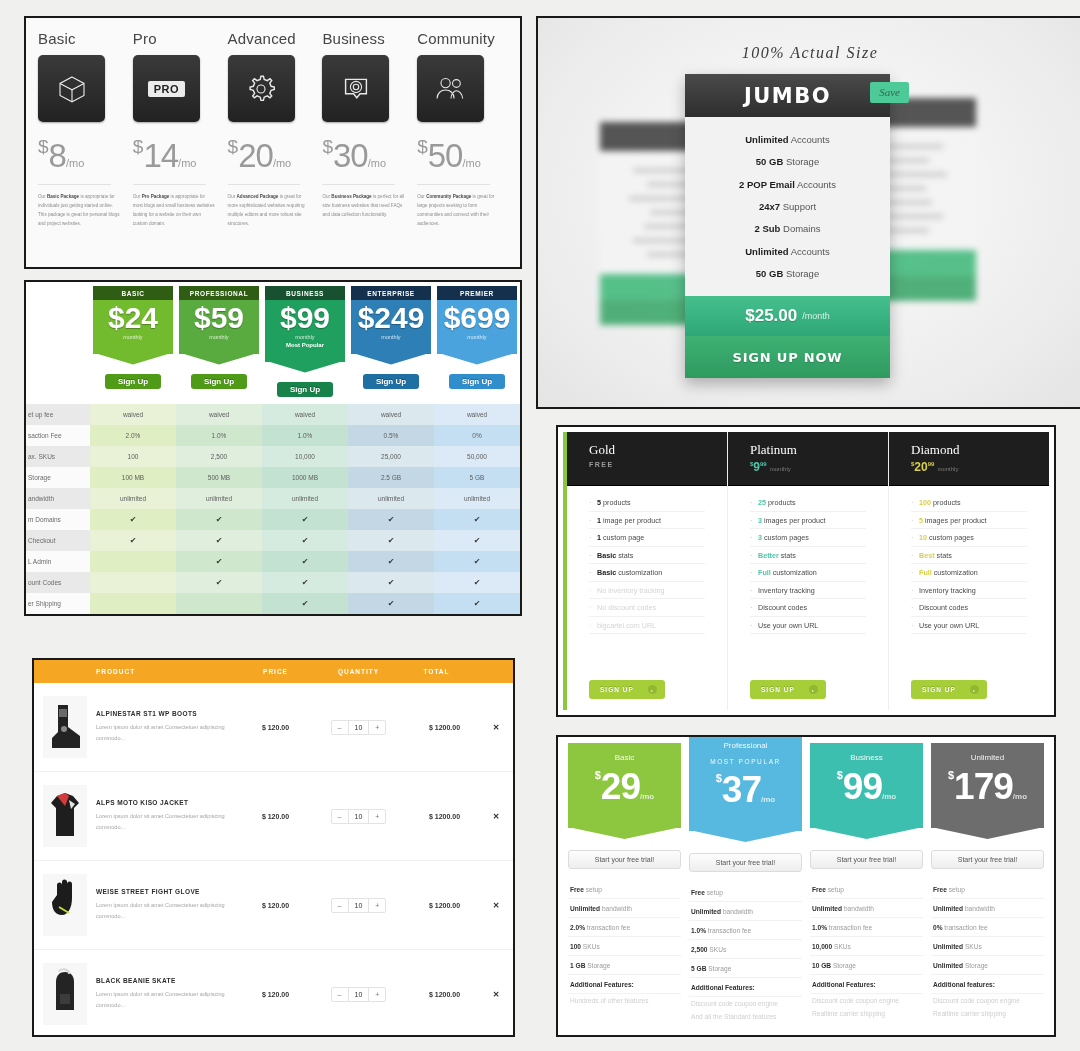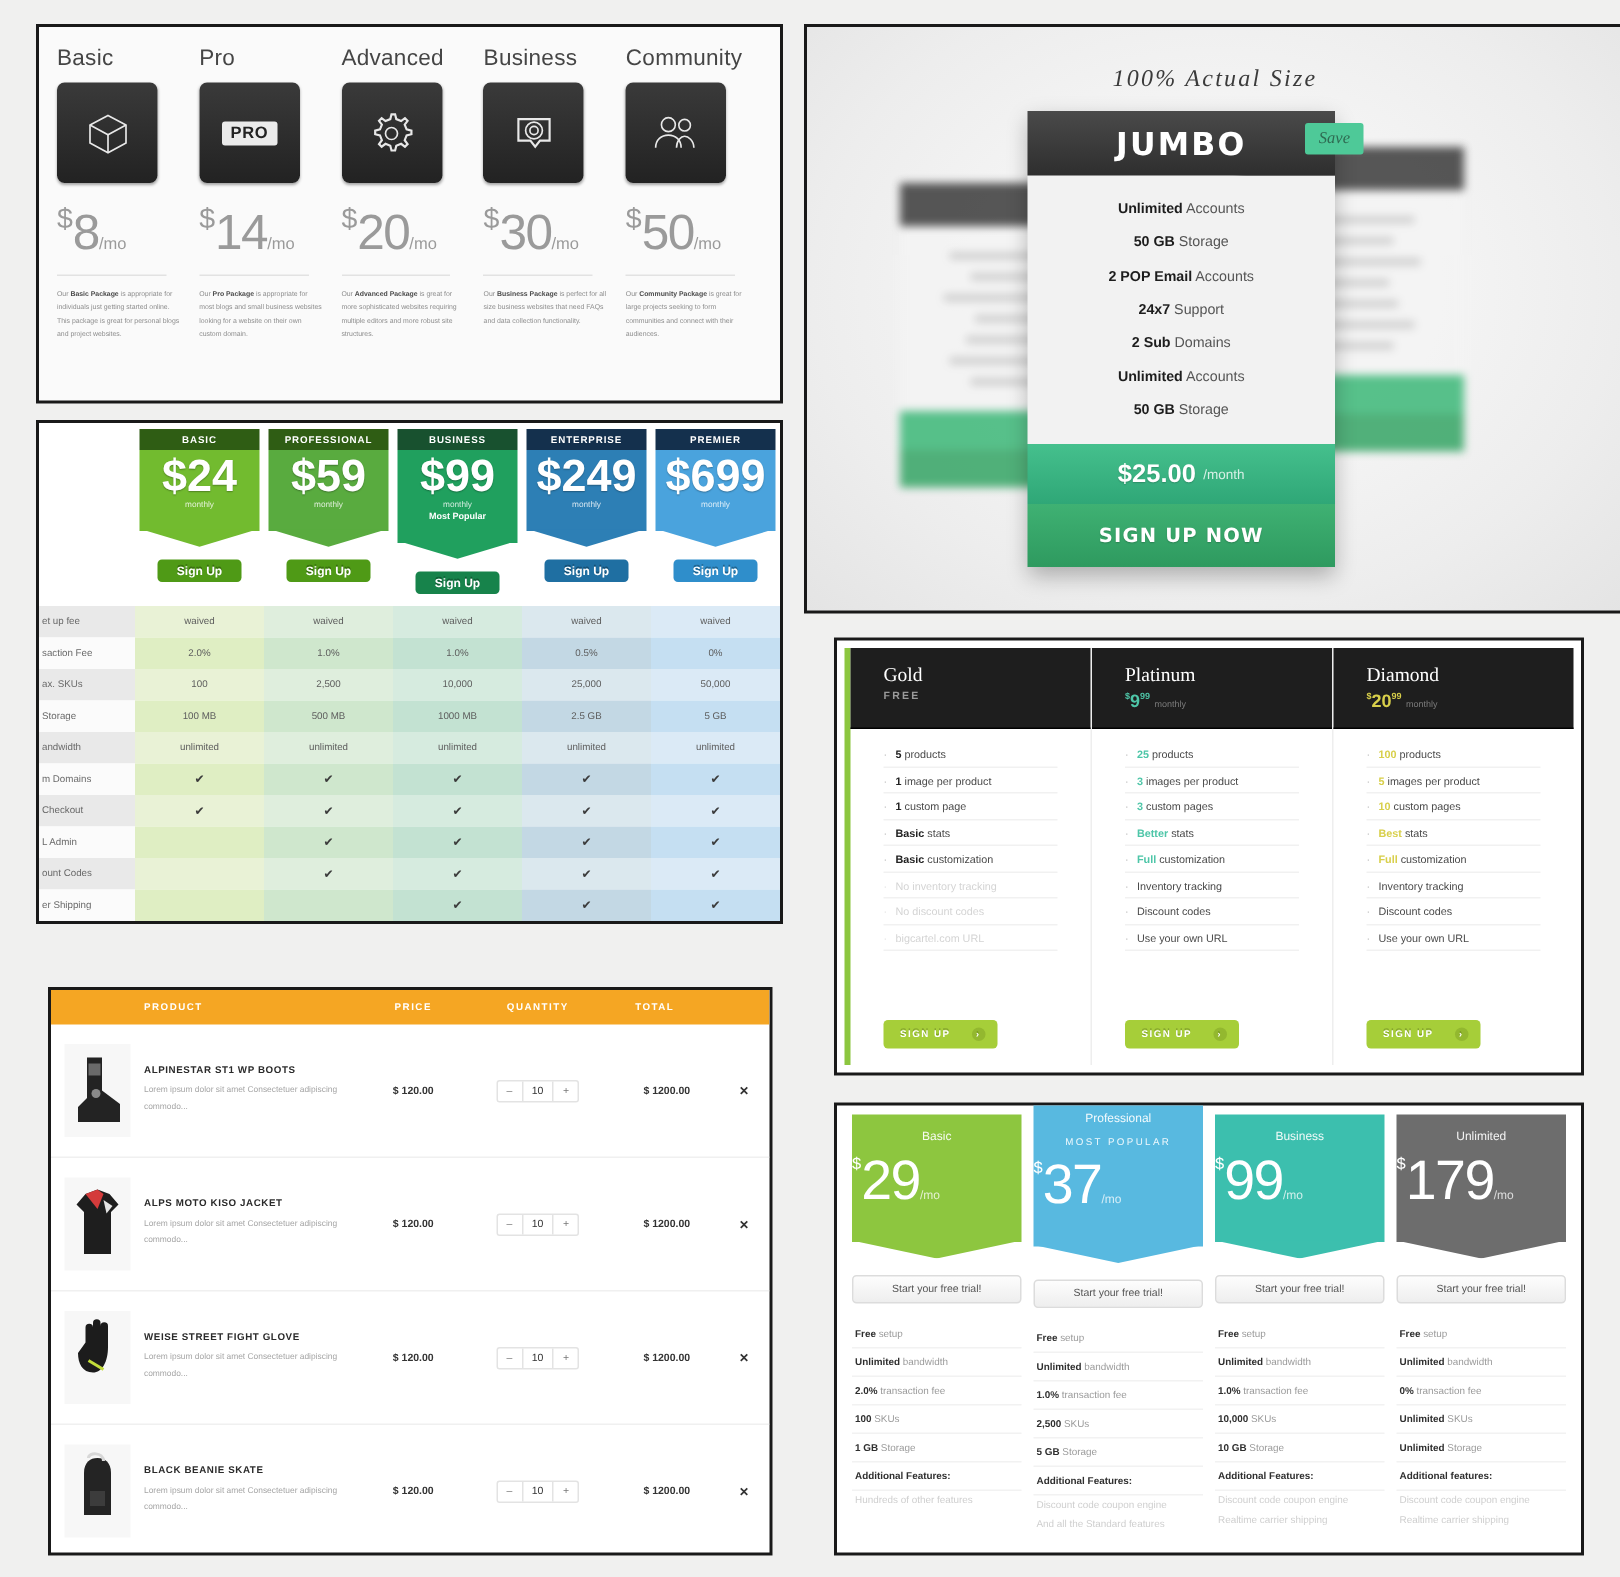--- a/index.html
+++ b/index.html
@@ -151,21 +151,21 @@
   
   #p6 { left: 556px; top: 735px; width: 500px; height: 302px; background: #fff; padding: 6px; }
   .p6-grid { display: flex; height: 100%; }
   .p6-col { flex: 1; padding: 0 4px; }
   .p6-card { position: relative; padding-bottom: 12px; }
   .p6-card::after { content: ""; position: absolute; bottom: -11px; left: 0; right: 0;
                     height: 12px; clip-path: polygon(0 0, 50% 100%, 100% 0); background: inherit; }
   .p6-name { font-size: 8px; color: rgba(255,255,255,.92); text-align: center; padding-top: 10px; }
   .p6-pop { font-size: 6.5px; color: rgba(255,255,255,.9); text-align: center;
             letter-spacing: 1.6px; margin-top: 8px; }
-  .p6-amt { color: #fff; font-weight: 400; padding: 4px 0 8px;
+  .p6-amt { text-align: center; color: #fff; font-weight: 700; padding: 4px 0 8px;
             white-space: nowrap; }
   .p6-amt .c { font-size: 11px; vertical-align: 20px; }
   .p6-amt .n { font-size: 37px; letter-spacing: -1px; }
   .p6-amt .m { font-size: 8px; color: rgba(255,255,255,.75); }
   .p6-trial { margin-top: 22px; text-align: center; }
   .p6-tbtn { display: block; background: linear-gradient(#fdfdfd, #eeeeee);
              border: 1px solid #dcdcdc; border-radius: 3px; font-size: 7px; color: #555;
              padding: 5px 0; }
   .p6-feats { margin-top: 11px; }
   .p6-f { font-size: 6.6px; color: #9b9b9b; padding: 5.5px 2px; border-bottom: 1px solid #f2f2f2; }

